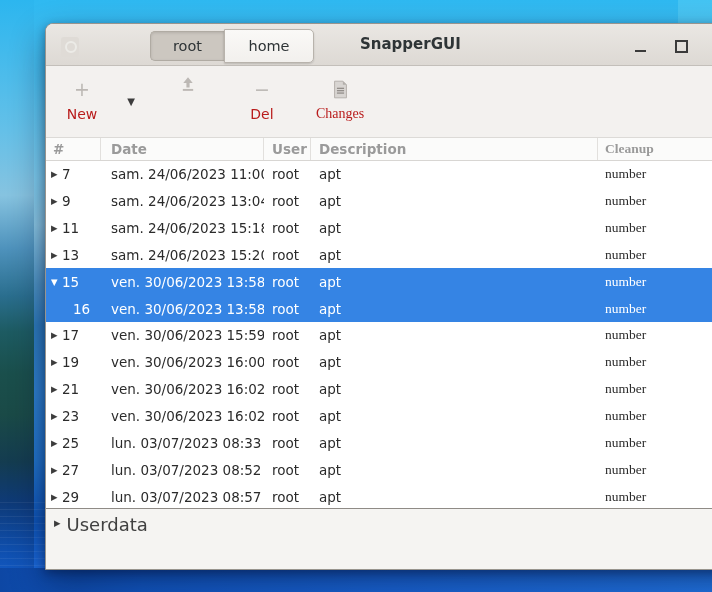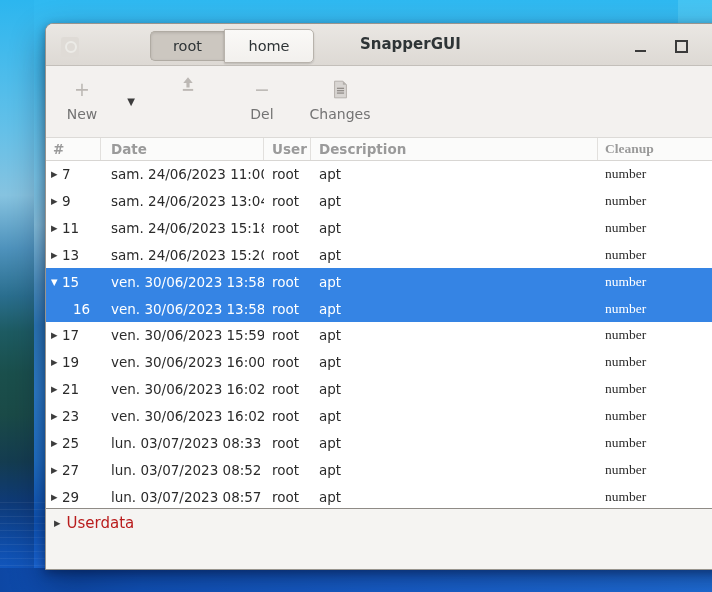--- a/index.html
+++ b/index.html
@@ -56,27 +56,27 @@
   .wc-close::before { transform:rotate(45deg); }
   .wc-close::after { transform:rotate(-45deg); }
 
   
   .toolbar { height:72px; flex:0 0 72px; background:#f3f1ef; display:flex; align-items:stretch;
     border-bottom:1px solid #dcdad7; }
   .tb-btn { display:flex; flex-direction:column; align-items:center; justify-content:flex-start;
     padding-top:9px; cursor:default; }
   .tb-icon { height:28px; display:flex; align-items:center; justify-content:center; }
   .tb-glyph { font-size:19px; color:#bcb8b4; line-height:1; }
-  .tb-label { font-size:14px; color:#737373; margin-top:3px; }
+  .tb-label { font-size:14px; color:#b91c1c; margin-top:3px; }
   .btn-new { width:48px; margin-left:12px; }
   .btn-new-arrow { width:30px; margin-left:10px; justify-content:center; padding-top:0; }
   .arrow-glyph { font-size:10px; color:#3c3c3c; }
   .btn-open { width:52px; margin-left:16px;gap:46px; }
   .btn-del { width:40px; margin-left:28px; }
-  .btn-changes { width:72px; margin-left:22px; }
+  .btn-changes { width:72px; margin-left:22px;font-family:Liberation Serif, serif; }
 
   
   .table-wrap { position:relative; flex:1 1 auto; display:flex; flex-direction:column; overflow:hidden; }
   .thead { height:23px; flex:0 0 23px; display:flex; background:#fbfbfa;
     border-bottom:1px solid #d8d6d3; }
   .th { font-size:13.5px; font-weight:bold; color:#9a9a9a; line-height:22px;
     border-right:1px solid #e2e0dd; overflow:hidden; white-space:nowrap; }
   .tbody { flex:1 1 auto; background:#fff; overflow:hidden; }
   .row { height:26.85px; display:flex; align-items:center; font-size:13.5px; color:#2b2b2b;
     white-space:nowrap; cursor:default; }
@@ -102,21 +102,21 @@
   .sb-up { top:7px; }
   .sb-up2 { bottom:22px; }
   .sb-down { bottom:8px; }
   .sb-thumb { position:absolute; left:6px; width:14px; top:53px; height:140px;
     background:#7d7d7d; border-radius:2px; }
 
   
   .userdata { height:61px; flex:0 0 61px; background:#f5f4f2; border-top:1px solid #8f8b86;
     padding:5px 8px; display:flex; align-items:flex-start; }
   .ud-expander { font-size:8.5px; color:#3c3c3c; margin-right:6px; margin-top:4px; }
-  .ud-label { font-size:15px; color:#b91c1c; }
+  .ud-label { font-size:18px; color:#404040; }
 </style>
 </head>
 <body>
 
 <div class="desktop">
   <div class="wp-left"></div>
   <div class="wp-right"></div>
   <div class="wp-streaks"></div>
   <div class="wp-bottom"></div>
 

